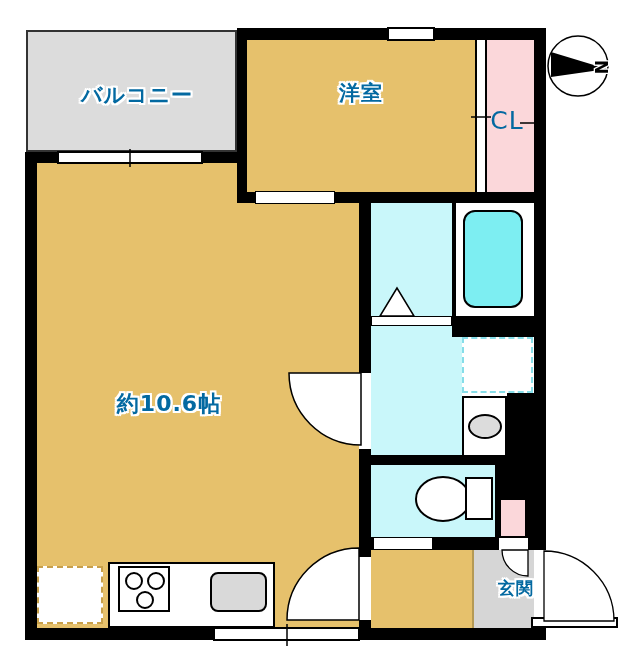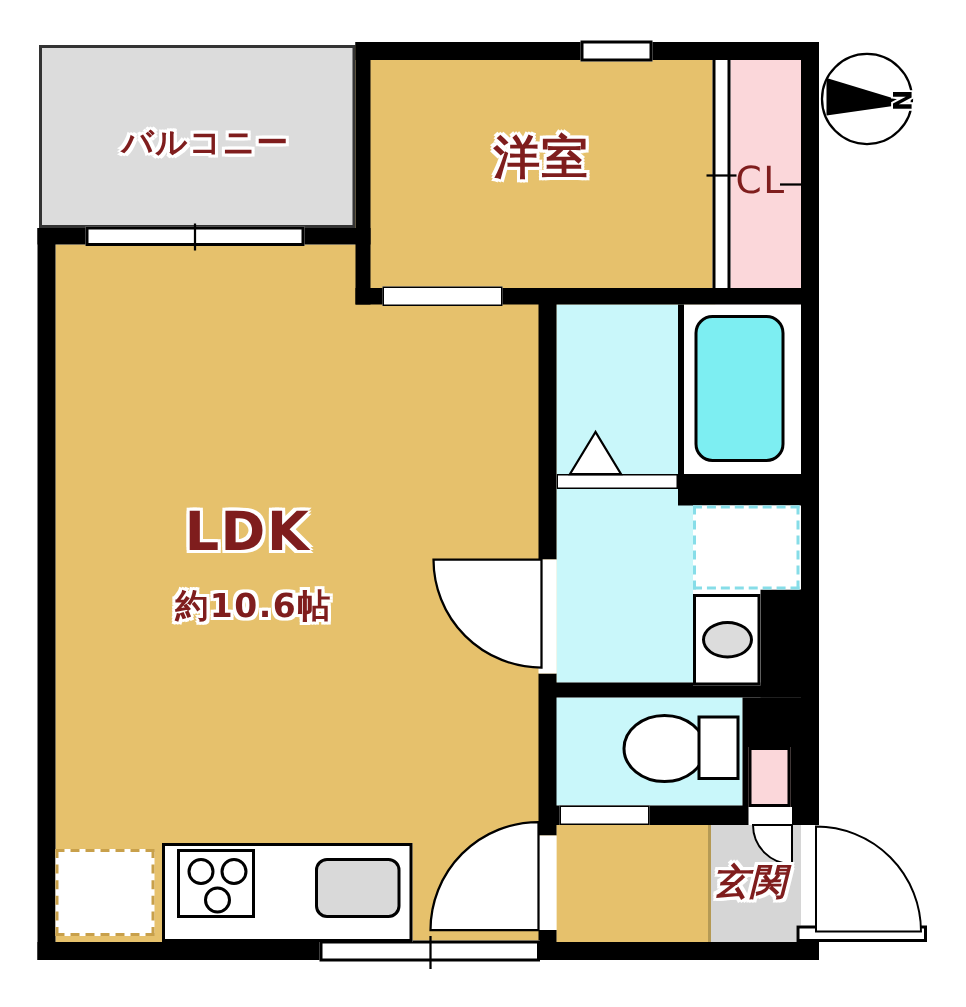--- a/index.html
+++ b/index.html
@@ -6,21 +6,21 @@
   #stage{
     position:relative;width:644px;height:671px;background:#fff;overflow:hidden;
     font-family:"DejaVu Sans","Liberation Sans",sans-serif;
   }
   .abs{position:absolute;box-sizing:border-box;}
   .fill{position:absolute;box-sizing:border-box;}
   .wall{position:absolute;background:#000;}
   .open{position:absolute;background:#fff;box-sizing:border-box;}
   .lbl{
     position:absolute;transform:translate(-50%,-50%);
-    color:#7f1d1d;font-weight:bold;white-space:nowrap;letter-spacing:1px;
+    color:#0369a1;font-weight:bold;white-space:nowrap;letter-spacing:1px;
     text-shadow:-2px -2px 0 #fff,2px -2px 0 #fff,-2px 2px 0 #fff,2px 2px 0 #fff,
                  0 -2px 0 #fff,0 2px 0 #fff,-2px 0 0 #fff,2px 0 0 #fff;
   }
   svg.overlay{position:absolute;left:0;top:0;pointer-events:none;}
 </style>
 </head>
 <body>
 
 <div id="stage">
 
@@ -93,19 +93,18 @@
     <line x1="471" y1="117" x2="491" y2="117" stroke="#000" stroke-width="1.5"></line>
     <line x1="520" y1="123" x2="536" y2="123" stroke="#000" stroke-width="1.5"></line>
     <g>
       <circle cx="578" cy="66" r="30" fill="#fff" stroke="#000" stroke-width="1.5"></circle>
       <path d="M551,52 L607,69 L551,77 Z" fill="#000"></path>
       <text x="600" y="67" transform="rotate(90 600 67)" text-anchor="middle" dominant-baseline="middle" font-size="17" font-weight="bold" fill="#000" stroke="#fff" stroke-width="2.5" paint-order="stroke">N</text>
     </g>
   </svg>
 
   <div class="lbl" style="left:137px;top:95px;font-size:21px;">バルコニー</div>
-  <div class="lbl" style="left:361px;top:105px;font-size:31px;">洋室</div>
+  <div class="lbl" style="left:361px;top:93px;font-size:21px;">洋室</div>
   <div class="lbl" style="left:507px;top:120px;font-size:25px;font-weight:normal;text-shadow:none;text-align:right;">CL</div>
-  <div class="lbl" style="left:165px;top:355px;font-size:36px;">LDK</div>
   <div class="lbl" style="left:169px;top:404px;font-size:22px;">約10.6帖</div>
-  <div class="lbl" style="left:500px;top:588px;font-size:24px;font-style:italic;">玄関</div>
+  <div class="lbl" style="left:516px;top:588px;font-size:17px;">玄関</div>
 
 </div>
 
 </body></html>

